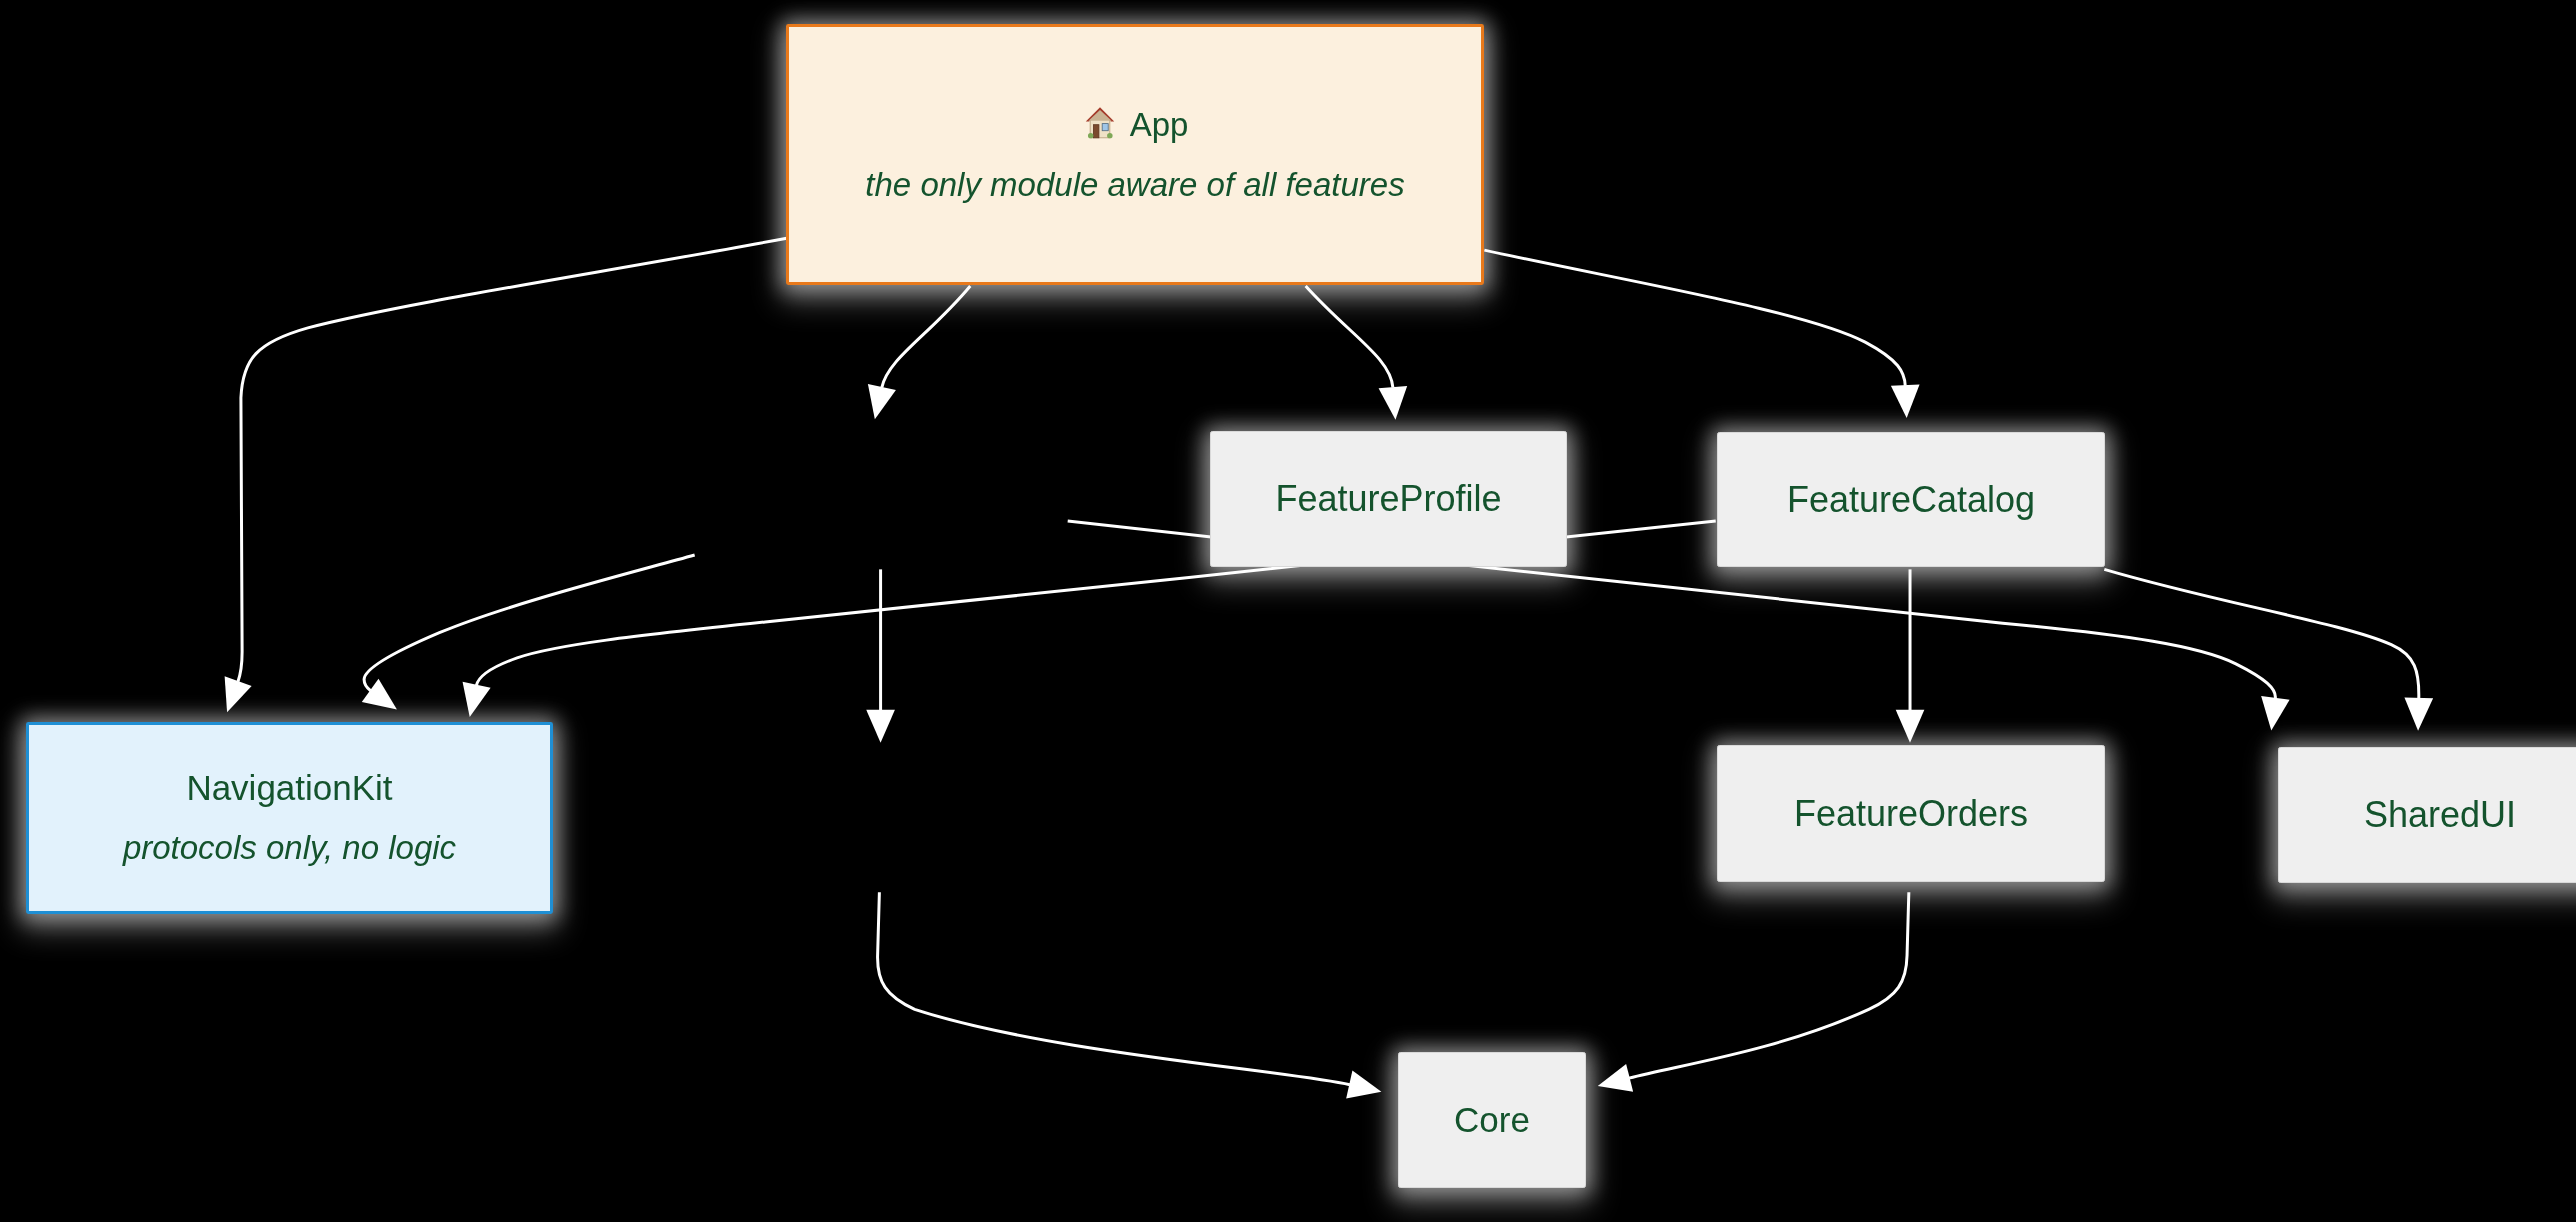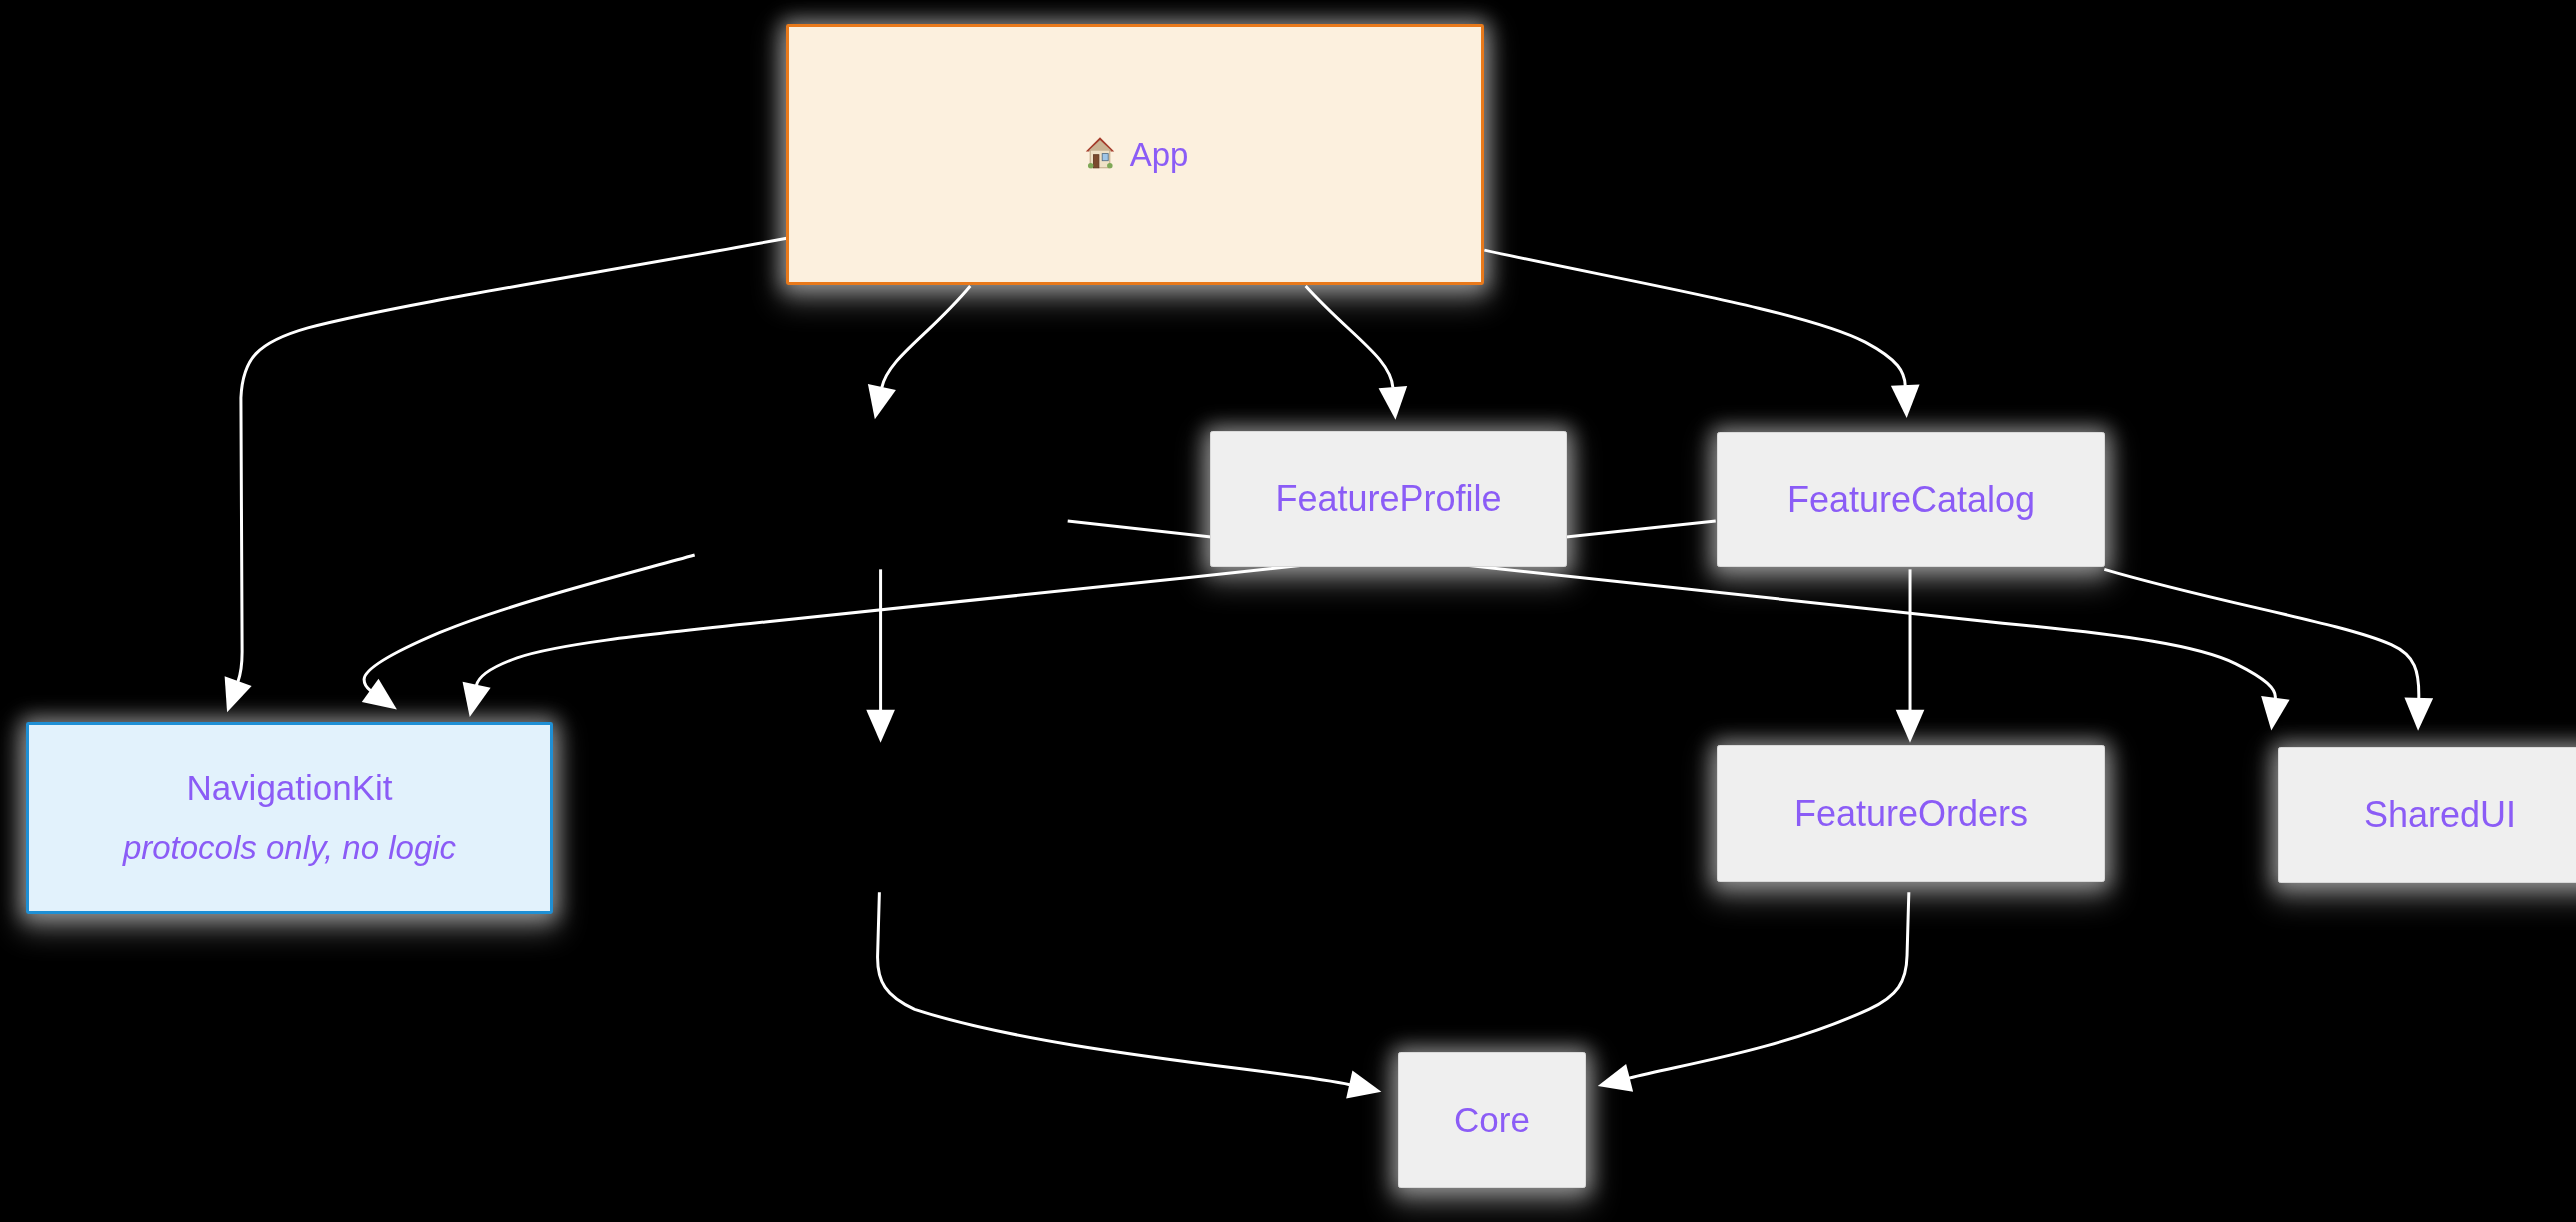--- a/index.html
+++ b/index.html
@@ -1,21 +1,21 @@
 <!DOCTYPE html>
 <html style="font-size:9.6px"><head>
 <meta charset="utf-8">
 <style>
   html,body{margin:0;padding:0;background:#000;}
   .canvas{position:relative;width:2576px;height:1223px;background:#000;overflow:hidden;
           font-family:"Liberation Sans", sans-serif;}
   svg.edges{position:absolute;left:0;top:0;width:2576px;height:1223px;}
   svg.edges path.edge{fill:none;stroke:#fff;stroke-width:5;}
   .node{position:absolute;display:flex;flex-direction:column;align-items:center;justify-content:center;
-        text-align:center;color:#8b5cf6;box-sizing:border-box;border-radius:2.4px;
+        text-align:center;color:#14532d;box-sizing:border-box;border-radius:2.4px;
         box-shadow:0 0 20.3px 4.8px rgba(255,255,255,.42), 0 10.8px 29px 6px rgba(255,255,255,.30);}
   .node .label{line-height:60px;white-space:nowrap;}
   .node .subtitle{font-style:italic;line-height:60px;}
   .gray{background:#EFEFEF;border:1.2px solid #D9D9D9;font-size:36px;}
   .node-app{left:786px;top:24px;width:698px;height:261px;background:#FCF0DE;border:3px solid #E8791B;font-size:33px;}
   .node-app .subtitle{font-size:33px;max-width:586px;}
   .node-feature-orders{left:695px;top:432px;width:373px;height:135px;}
   .node-feature-profile{left:1210px;top:431px;width:357px;height:136px;}
   .node-feature-catalog{left:1717px;top:432px;width:388px;height:135px;}
   .node-navigation-kit{left:26px;top:722px;width:527px;height:192px;background:#E2F2FC;border:3.6px solid #1F8FD4;font-size:35px;}
@@ -57,20 +57,21 @@
       <svg class="house" viewBox="0 0 64 64">
         <rect x="14" y="26" width="36" height="34" fill="#EFE1C6" stroke="#B49B78" stroke-width="1.5"></rect>
         <polygon points="32,4 6,30 12,30 32,11 52,30 58,30" fill="#A43A2A"></polygon>
         <polygon points="32,9 11,29 53,29" fill="#C9B393"></polygon>
         <rect x="20" y="36" width="10" height="24" fill="#7B4A2D" stroke="#5E3620" stroke-width="1.5"></rect>
         <rect x="36" y="34" width="11" height="13" fill="#9FC6E8" stroke="#51697F" stroke-width="1.5"></rect>
         <circle cx="15" cy="56" r="5" fill="#7FA857"></circle>
         <circle cx="50" cy="56" r="5" fill="#7FA857"></circle>
       </svg><span>App</span>
     </div>
+    <div class="subtitle">the only module aware of all features</div>
   </div>
 
 
   <div class="node gray node-feature-catalog">
     <div class="label">FeatureCatalog</div>
   </div>
 
   <div class="node gray node-feature-profile">
     <div class="label">FeatureProfile</div>
   </div>

